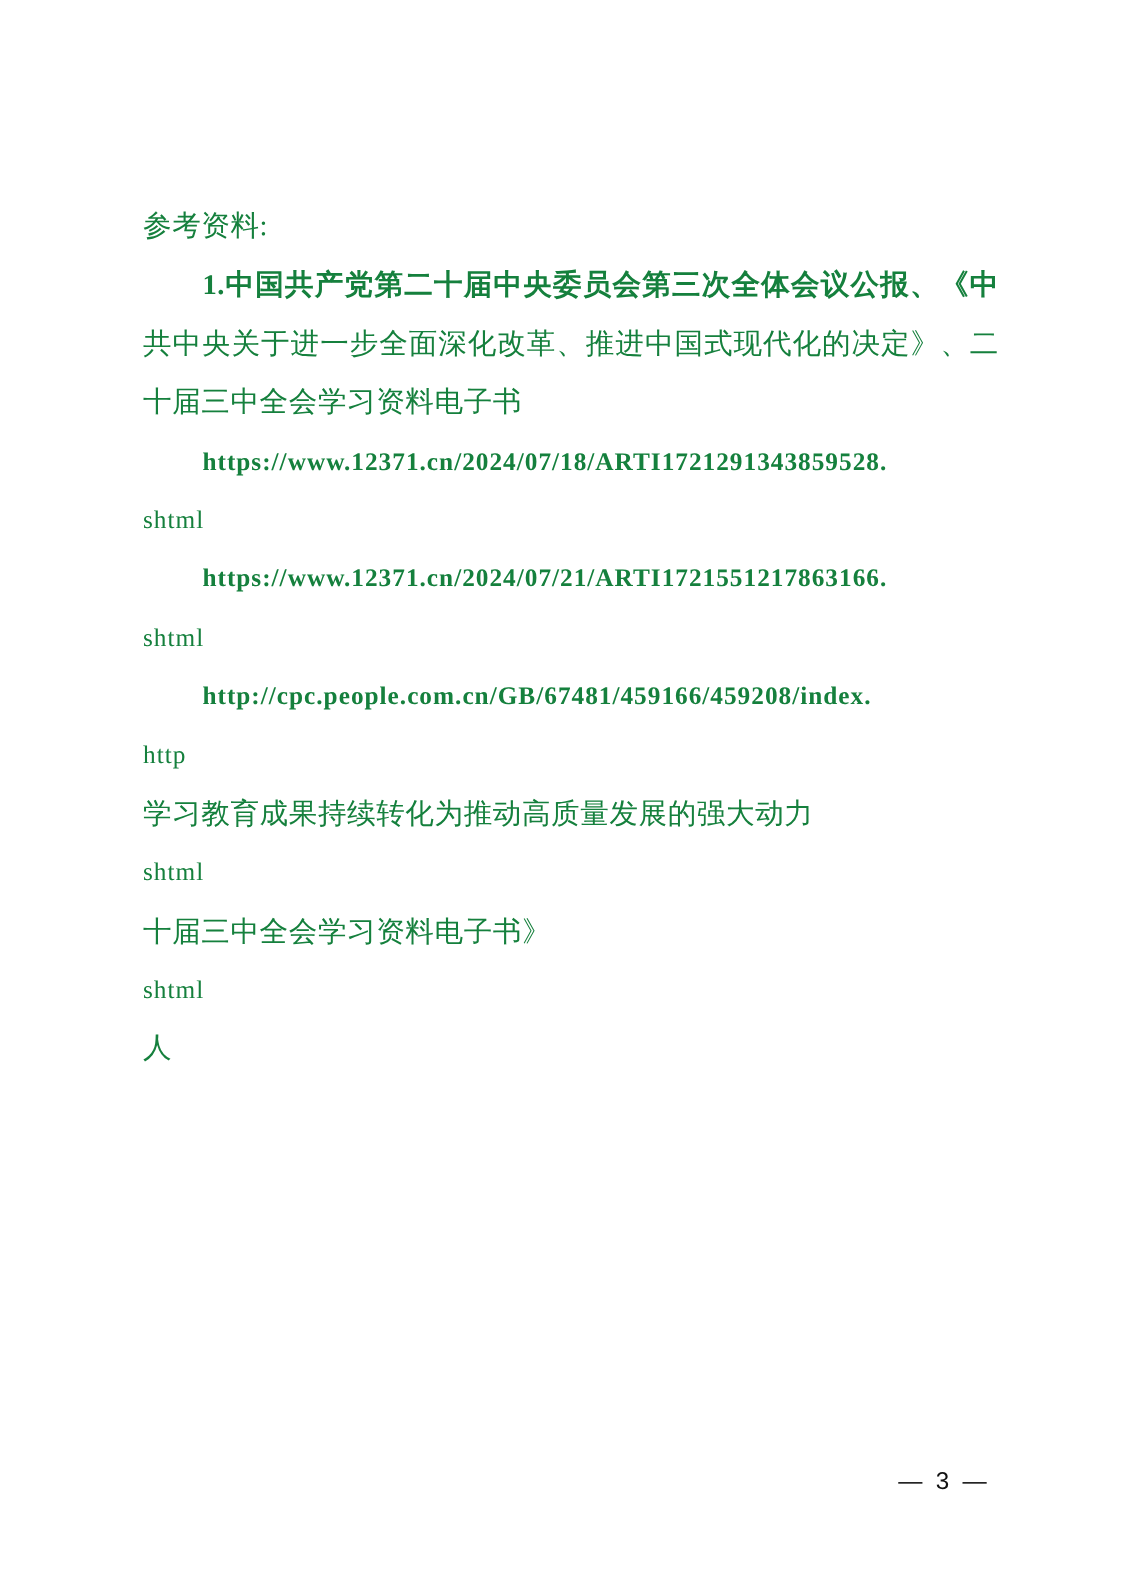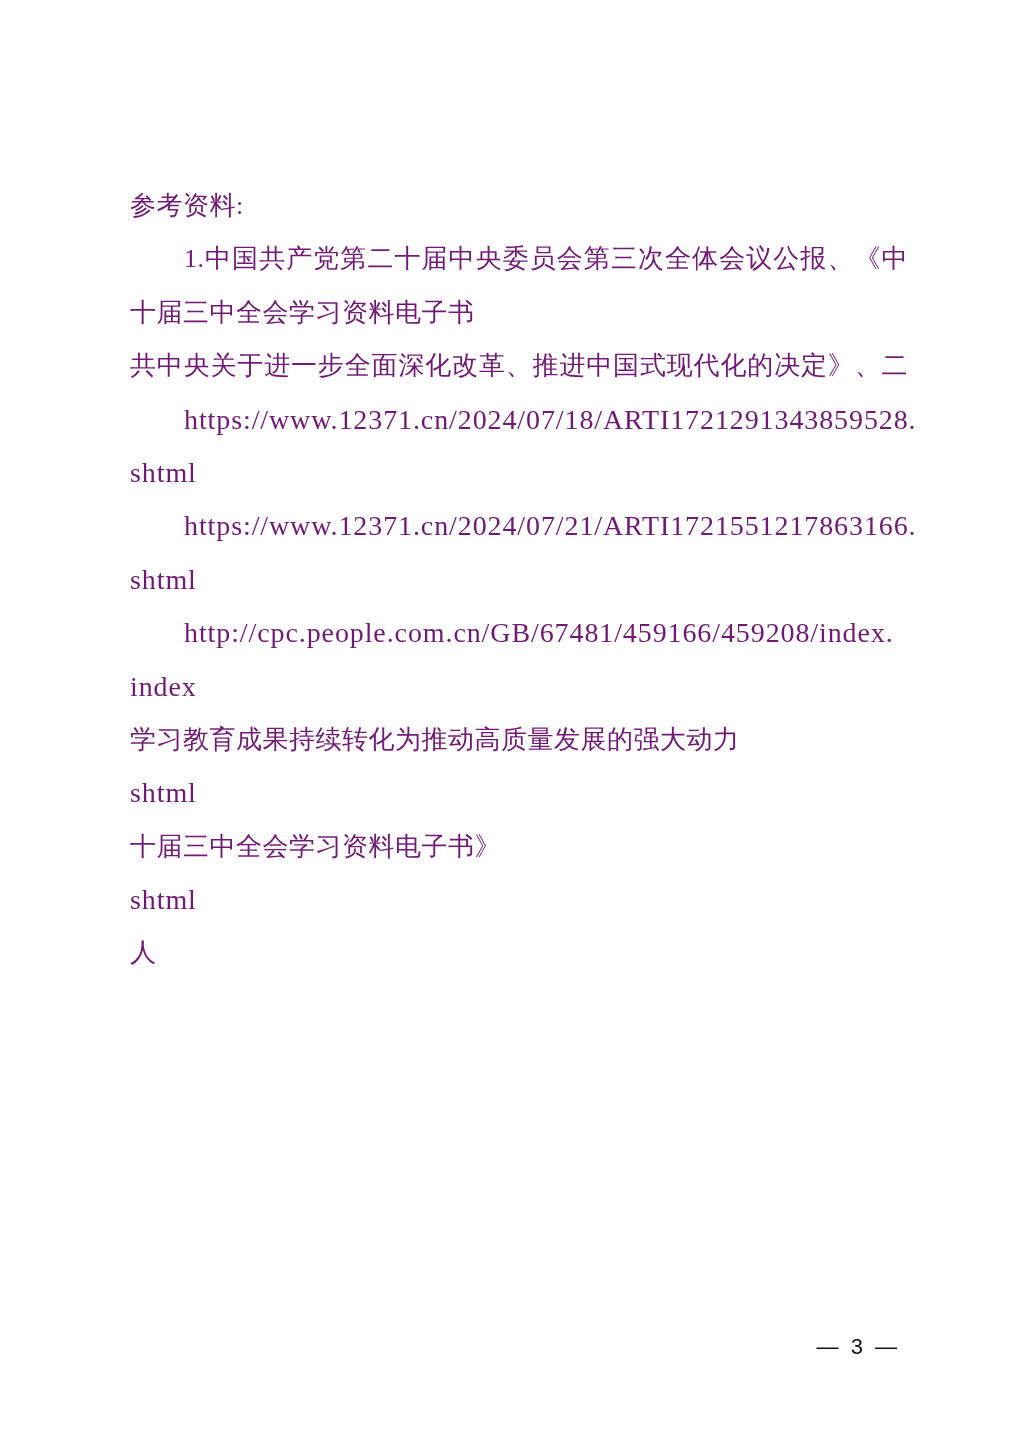--- a/index.html
+++ b/index.html
@@ -17,59 +17,59 @@
   .content {
     position: absolute;
     left: 130px; top: 179px;
     width: 778px;
   }
   .ln {
     display: block;
     font-size: 26px;
     line-height: 53.4px;
     height: 53.4px;
-    color: #701a75;
+    color: #15803d;
     font-weight: 400;
   }
   .cjk { letter-spacing: 0.5px; }
   .just {
     text-align: justify;
     text-align-last: justify;
   }
-  .ind { padding-left: 54px; }
+  .ind { padding-left: 54px; font-weight: bold; }
   .url {
-    font-size: 28px;
+    font-size: 23px;
     letter-spacing: 0.9px;
     white-space: nowrap;
   }
   .page-number {
     position: absolute;
     top: 1334px;
     right: 124px;
     font-size: 22px;
     letter-spacing: 3px;
     color: #111111;
     font-family: "Liberation Sans", "DejaVu Sans", sans-serif;
   }
 </style>
 </head>
 <body>
 
 <div class="page">
   <div class="content">
       <div class="ln cjk">参考资料:</div>
       <div class="ln cjk ind just">1.中国共产党第二十届中央委员会第三次全体会议公报、《中</div>
+      <div class="ln cjk just">共中央关于进一步全面深化改革、推进中国式现代化的决定》、二</div>
       <div class="ln cjk">十届三中全会学习资料电子书</div>
-      <div class="ln cjk just">共中央关于进一步全面深化改革、推进中国式现代化的决定》、二</div>
       <div class="ln url ind">https://www.12371.cn/2024/07/18/ARTI1721291343859528.</div>
       <div class="ln url">shtml</div>
       <div class="ln url ind">https://www.12371.cn/2024/07/21/ARTI1721551217863166.</div>
       <div class="ln url">shtml</div>
       <div class="ln url ind">http://cpc.people.com.cn/GB/67481/459166/459208/index.</div>
-      <div class="ln url">index</div>
+      <div class="ln url">http</div>
       <div class="ln cjk">学习教育成果持续转化为推动高质量发展的强大动力</div>
       <div class="ln url">shtml</div>
       <div class="ln cjk">十届三中全会学习资料电子书》</div>
       <div class="ln url">shtml</div>
       <div class="ln cjk">人</div>
     </div>
   <div class="page-number">— 3 —</div>
 </div>
 
 </body></html>

